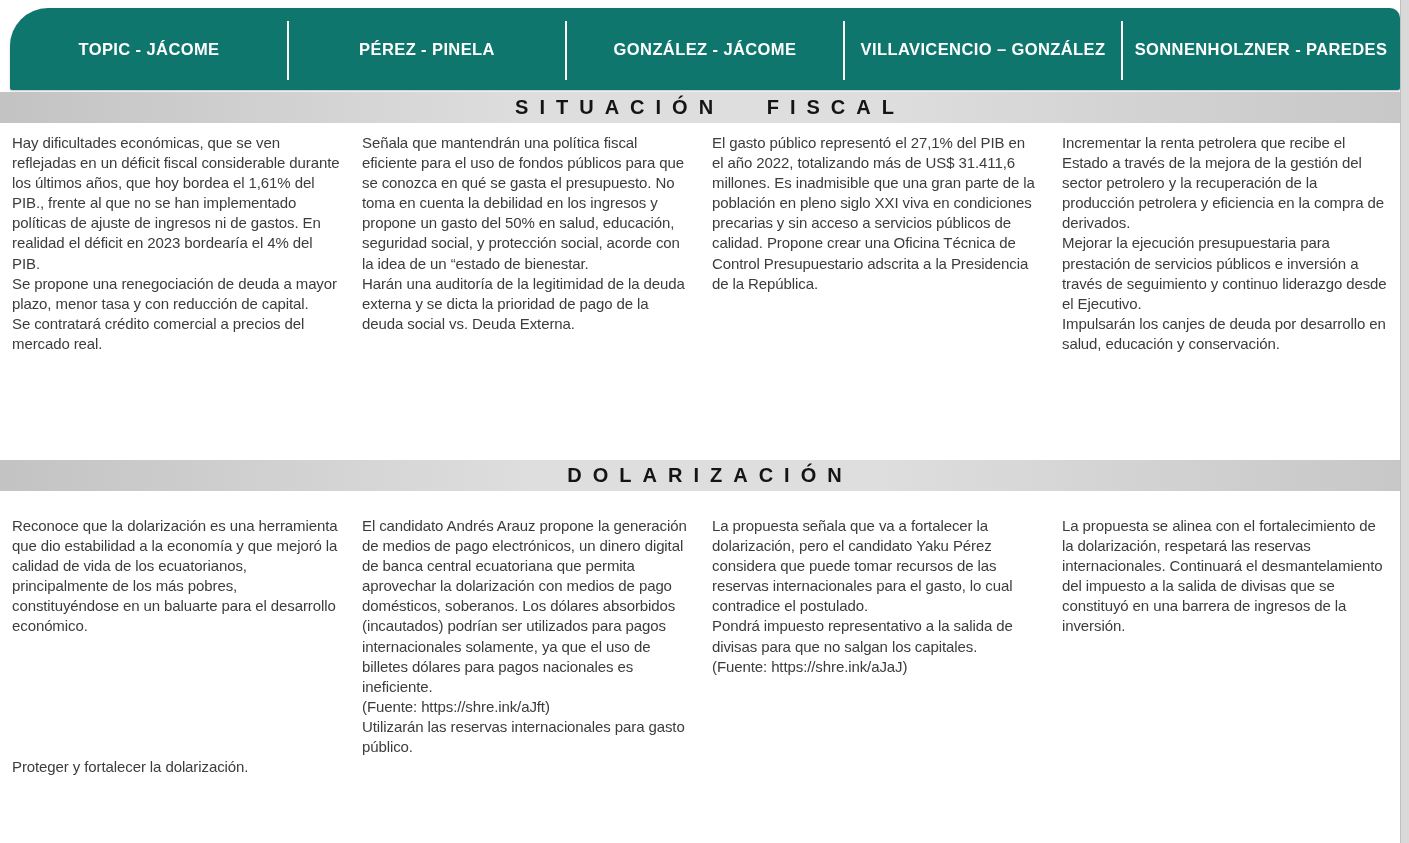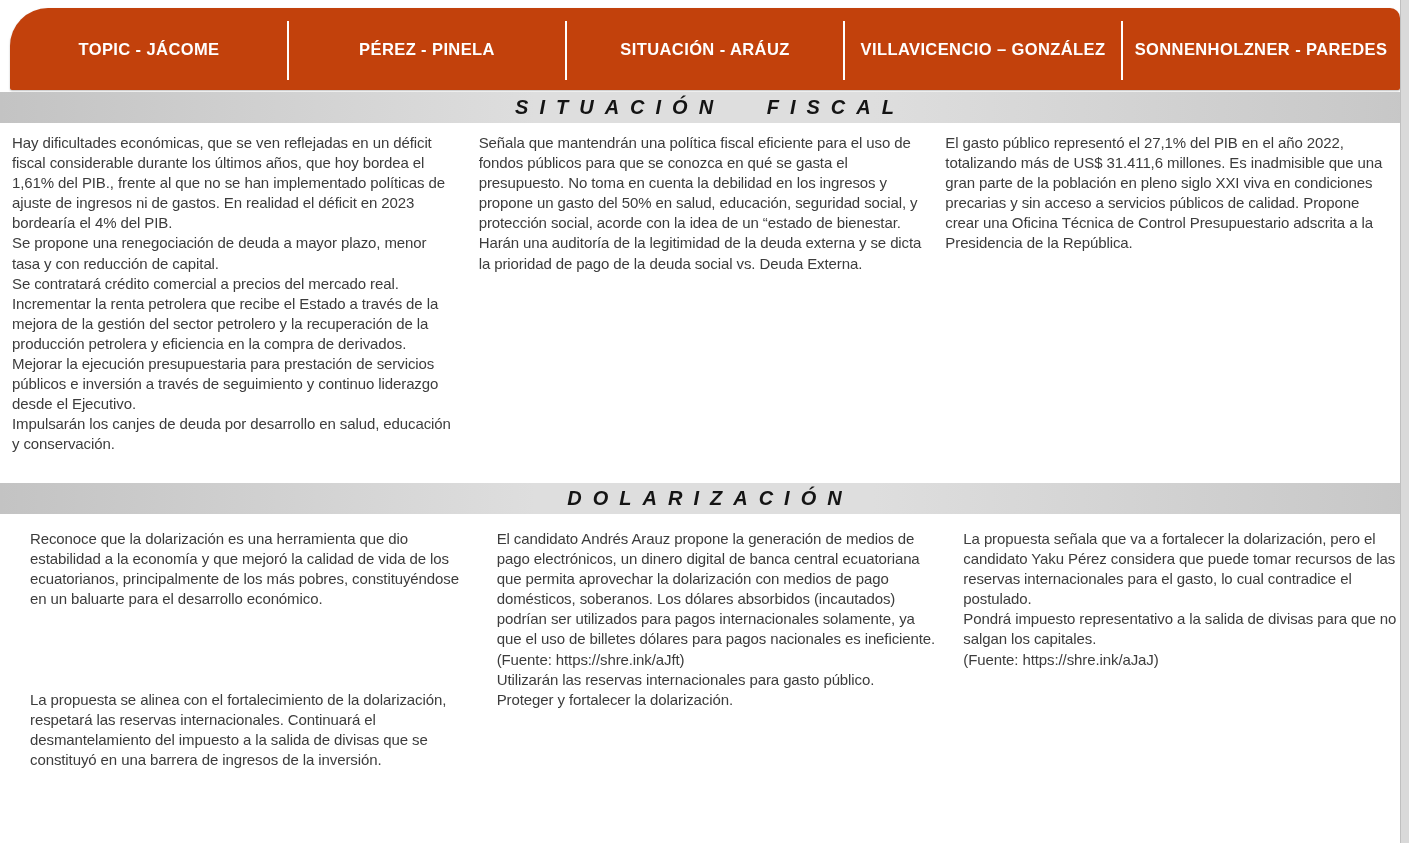--- a/index.html
+++ b/index.html
@@ -15,21 +15,21 @@
     position: absolute;
     top: 0; right: 0;
     width: 8px; height: 100%;
     background: #d9d9d9;
     border-left: 1px solid #bfbfbf;
   }
   .header-bar {
     position: absolute;
     left: 10px; top: 8px;
     width: 1390px; height: 82px;
-    background: #c2410c;
+    background: #0f766e;
     border-radius: 38px 10px 2px 2px;
     display: flex;
     align-items: stretch;
     box-shadow: 0 1px 2px rgba(0,0,0,0.25);
   }
   .header-cell {
     flex: 1 1 0;
     display: flex;
     align-items: center;
     justify-content: center;
@@ -48,60 +48,59 @@
     width: 2px;
     background: #ffffff;
   }
   .section-bar {
     position: absolute;
     left: 0; width: 1409px; height: 31px;
     background: linear-gradient(to right, #c3c3c3, #dedede 38%, #dedede 62%, #c7c7c7);
     display: flex;
     align-items: center;
     justify-content: center;
-    font-style: italic;
   }
   .section-bar.first  { top: 92px; }
-  .section-bar.second { top: 483px; }
+  .section-bar.second { top: 460px; }
   .section-title {
     color: #141414;
     font-weight: bold;
     font-size: 20px;
     letter-spacing: 0.55em;
     word-spacing: 1.3em;
     text-indent: 0.55em; 
     white-space: nowrap;
   }
   .text-row {
     position: absolute;
     left: 12px;
     width: 1378px;
     display: grid;
-    grid-template-columns: repeat(3, 1fr);
+    grid-template-columns: repeat(4, 1fr);
     column-gap: 22px;
   }
   .text-row.first  { top: 133px; }
-  .text-row.second { top: 529px; margin-left: 18px; }
+  .text-row.second { top: 516px; }
   .cell {
     color: #3c3c3c;
     font-size: 15px;
     line-height: 1.34;
     white-space: pre-line;
     letter-spacing: -0.1px;
   }
 </style>
 </head>
 <body>
 
 <div class="page">
 
   <div class="header-bar">
     <div class="header-cell">TOPIC - JÁCOME</div>
     <div class="header-cell">PÉREZ - PINELA</div>
-    <div class="header-cell">SITUACIÓN - ARÁUZ</div>
+    <div class="header-cell">GONZÁLEZ - JÁCOME</div>
     <div class="header-cell">VILLAVICENCIO – GONZÁLEZ</div>
     <div class="header-cell">SONNENHOLZNER - PAREDES</div>
   </div>
 
   <div class="section-bar first">
     <span class="section-title">SITUACIÓN FISCAL</span>
   </div>
 
   <div class="text-row first">
     <div class="cell">Hay dificultades económicas, que se ven reflejadas en un déficit fiscal considerable durante los últimos años, que hoy bordea el 1,61% del PIB., frente al que no se han implementado políticas de ajuste de ingresos ni de gastos. En realidad el déficit en 2023 bordearía el 4% del PIB.

